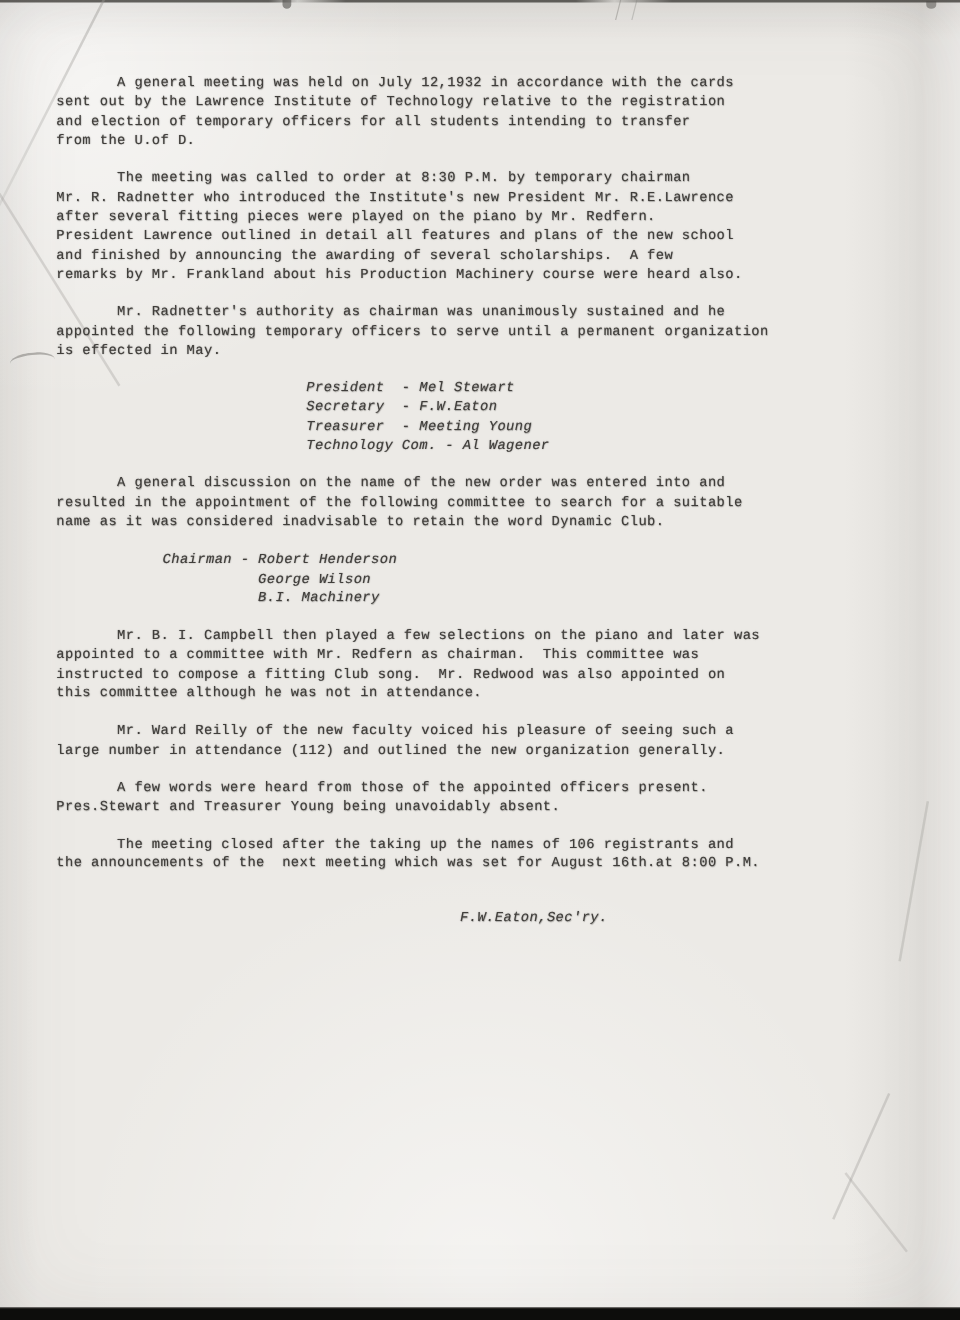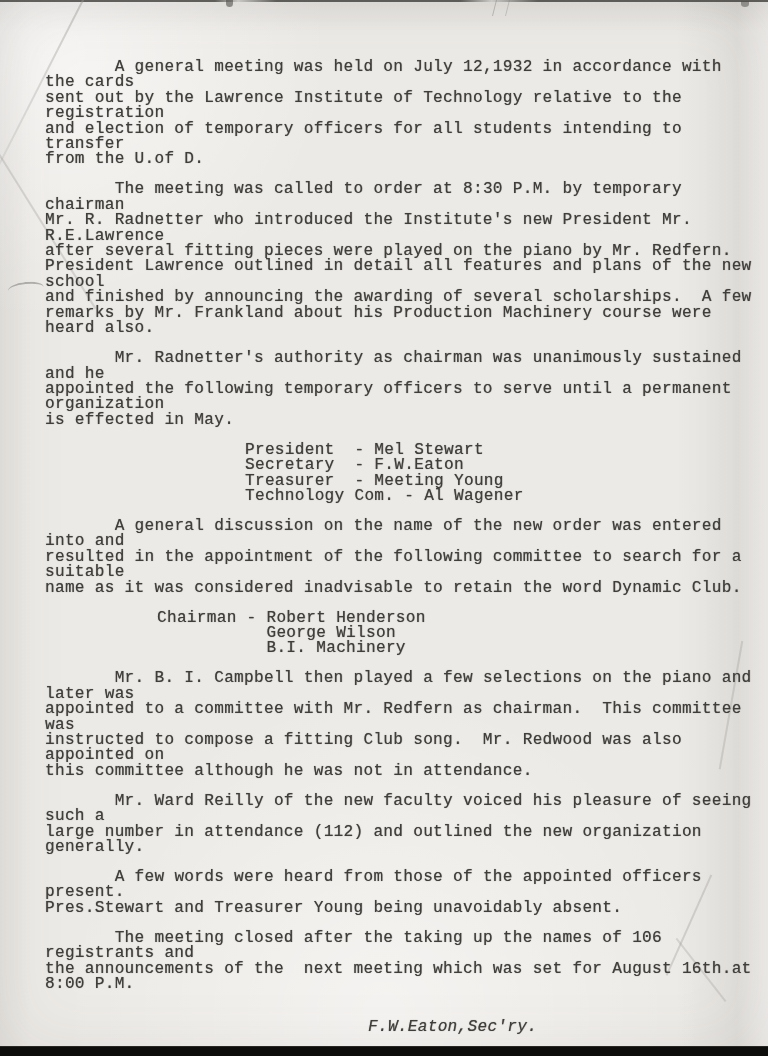--- a/index.html
+++ b/index.html
@@ -57,28 +57,28 @@
   .bottom-bar {
     position: absolute; left: 0; bottom: 0; width: 100%; height: 9px;
     background: #0d0d0c;
     border-top: 1px solid rgba(60,58,55,0.6);
   }
 
   
   .content {
     position: absolute; top: 60px; left: 45px; right: 14px;
     color: #403e3b;
-    font-size: 16px;
+    font-size: 11px;
     line-height: 15.4px;
     letter-spacing: 0.35px;
     text-shadow: 0 0 1px rgba(64,62,58,0.55), 0.4px 0.4px 0.6px rgba(64,62,58,0.30);
   }
   .para { margin: 0 0 14.6px 0; white-space: pre-wrap; }
-  .list { margin: 0 0 14.6px 200px; }
-  .list.committee { margin-left: 112px; }
+  .list { margin: 0 0 14.6px 200px; font-style: italic; }
+  .list.committee { margin-left: 85px; }
   .list .line { display: block; white-space: pre; }
   .signature { margin: 28px 0 0 323px; white-space: pre; font-style: italic; }
 </style>
 </head>
 <body>
 
 <div class="page">
 
   <div class="top-edge"></div>
   <div class="tear-a"></div>

